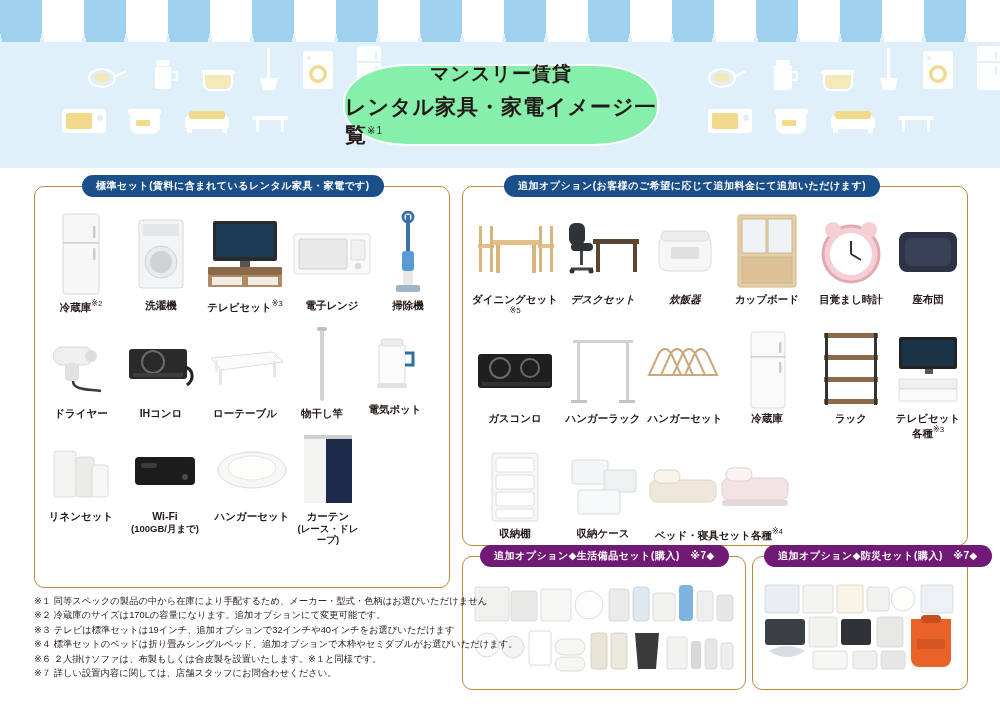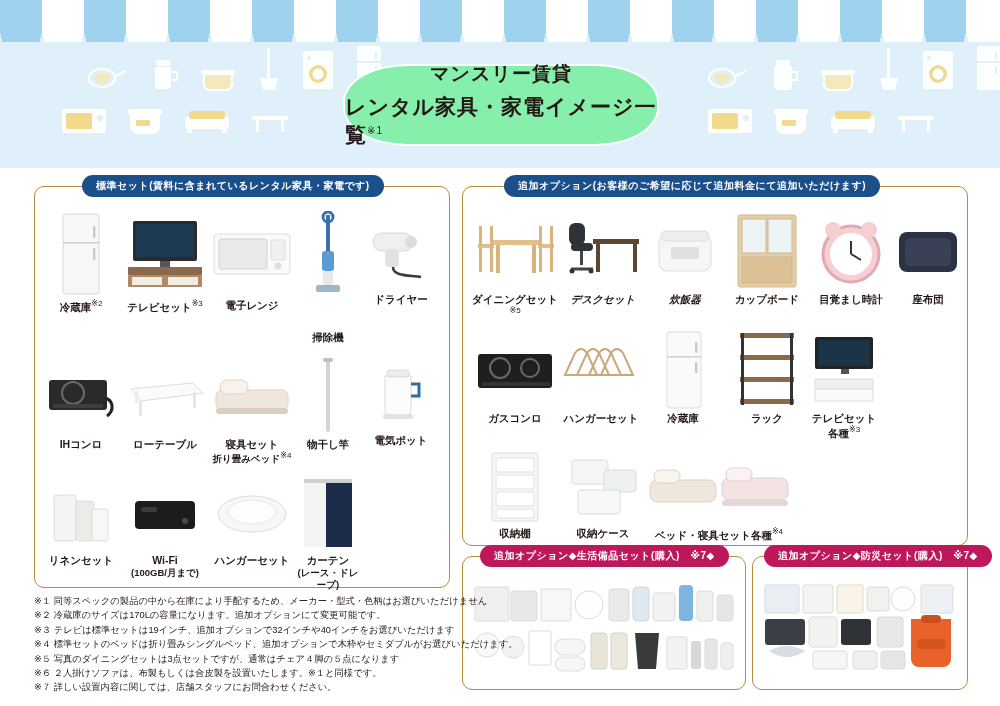--- a/index.html
+++ b/index.html
@@ -61,21 +61,21 @@
     background:#1a4f8a;
     color:#ffffff;
     border-radius:11px;
     font-size:10px;
     font-weight:bold;
     text-align:center;
     white-space:nowrap;
     padding:0 14px;
     letter-spacing:.5px;
   }
-  .panel-title.brown{background:#be185d;}
+  .panel-title.brown{background:#701a75;}
 
   .grid{display:flex;flex-wrap:wrap;}
   .cell{
     display:flex;flex-direction:column;align-items:center;justify-content:flex-start;
     text-align:center;
   }
   .thumb{
     display:flex;align-items:center;justify-content:center;
     overflow:hidden;
   }
@@ -225,20 +225,31 @@
     <div class="cell" style="width:80px;margin-bottom:12px;">
       <div class="thumb" style="height:86px;">
         <svg width="52" height="84" viewBox="0 0 52 84">
             <rect x="8" y="2" width="36" height="80" rx="3" fill="#f7f7f7" stroke="#d8d8d8"></rect>
             <rect x="8" y="30" width="36" height="1.6" fill="#d0d0d0"></rect>
             <rect x="38" y="14" width="2.4" height="12" rx="1" fill="#c9c9c9"></rect>
             <rect x="38" y="36" width="2.4" height="12" rx="1" fill="#c9c9c9"></rect>
           </svg>
       </div>
       <div class="cap"><span>冷蔵庫</span><sup>※2</sup></div>
+    </div>
+    <div class="cell" style="width:80px;margin-bottom:12px;">
+      <div class="thumb" style="height:86px;">
+        <svg width="56" height="76" viewBox="0 0 56 76">
+            <rect x="6" y="4" width="44" height="68" rx="3" fill="#f3f4f6" stroke="#d8d8d8"></rect>
+            <rect x="10" y="8" width="36" height="12" rx="2" fill="#e3e5e8"></rect>
+            <circle cx="28" cy="46" r="16" fill="#e8eaec" stroke="#d0d2d5"></circle>
+            <circle cx="28" cy="46" r="11" fill="#cfd3d7"></circle>
+          </svg>
+      </div>
+      <div class="cap"><span>洗濯機</span></div>
     </div>
     <div class="cell" style="width:88px;margin-bottom:12px;">
       <div class="thumb" style="height:86px;">
         <svg width="82" height="78" viewBox="0 0 82 78">
             <rect x="9" y="6" width="64" height="40" rx="2" fill="#2b2b2b"></rect>
             <rect x="12" y="9" width="58" height="33" fill="#1b3a53"></rect>
             <rect x="36" y="46" width="10" height="6" fill="#555"></rect>
             <rect x="4" y="52" width="74" height="8" rx="1" fill="#8a6a4a"></rect>
             <rect x="4" y="60" width="74" height="12" rx="1" fill="#b08a62"></rect>
             <rect x="8" y="62" width="30" height="8" fill="#f1ece6"></rect>
@@ -251,21 +262,21 @@
       <div class="thumb" style="height:86px;">
         <svg width="82" height="56" viewBox="0 0 82 56">
             <rect x="3" y="8" width="76" height="40" rx="3" fill="#fafafa" stroke="#dcdcdc"></rect>
             <rect x="8" y="13" width="48" height="30" rx="2" fill="#e9e9e9" stroke="#d2d2d2"></rect>
             <rect x="60" y="14" width="14" height="20" rx="1" fill="#f0f0f0" stroke="#ddd"></rect>
             <circle cx="67" cy="40" r="3.5" fill="#ddd"></circle>
           </svg>
       </div>
       <div class="cap"><span>電子レンジ</span></div>
     </div>
-    <div class="cell" style="width:66px;margin-bottom:12px;gap:32px;">
+    <div class="cell" style="width:66px;margin-bottom:12px;">
       <div class="thumb" style="height:86px;">
         <svg width="40" height="86" viewBox="0 0 40 86">
             <rect x="18" y="4" width="4" height="40" fill="#3a6fa8"></rect>
             <rect x="14" y="40" width="12" height="20" rx="3" fill="#5b9bd5"></rect>
             <rect x="15" y="60" width="10" height="14" rx="2" fill="#e8e8e8"></rect>
             <rect x="8" y="74" width="24" height="7" rx="2" fill="#9fb6c9"></rect>
             <circle cx="20" cy="6" r="5" fill="none" stroke="#3a6fa8" stroke-width="3"></circle>
           </svg>
       </div>
       <div class="cap"><span>掃除機</span></div>
@@ -296,30 +307,20 @@
     <div class="cell" style="width:88px;margin-bottom:12px;">
       <div class="thumb" style="height:80px;">
         <svg width="84" height="54" viewBox="0 0 84 54">
             <polygon points="8,20 70,14 80,24 18,32" fill="#fbfbfb" stroke="#dcdcdc"></polygon>
             <rect x="16" y="31" width="3" height="16" fill="#e6e6e6"></rect>
             <rect x="70" y="23" width="3" height="16" fill="#e6e6e6"></rect>
             <rect x="12" y="22" width="3" height="12" fill="#ededed"></rect>
           </svg>
       </div>
       <div class="cap"><span>ローテーブル</span></div>
-    </div>
-    <div class="cell" style="width:86px;margin-bottom:12px;">
-      <div class="thumb" style="height:80px;">
-        <svg width="84" height="60" viewBox="0 0 84 60">
-            <rect x="6" y="24" width="72" height="20" rx="6" fill="#efe7dc" stroke="#ded3c5"></rect>
-            <rect x="10" y="14" width="28" height="14" rx="7" fill="#f7f3ec" stroke="#ded3c5"></rect>
-            <rect x="6" y="42" width="72" height="6" rx="3" fill="#d9cfc2"></rect>
-          </svg>
-      </div>
-      <div class="cap"><span>寝具セット</span><span class="sub"><span>折り畳みベッド</span><sup>※4</sup></span></div>
     </div>
     <div class="cell" style="width:66px;margin-bottom:12px;">
       <div class="thumb" style="height:80px;">
         <svg width="30" height="80" viewBox="0 0 30 80">
             <rect x="13" y="2" width="4" height="74" rx="2" fill="#cfd4d8"></rect>
             <rect x="10" y="2" width="10" height="4" rx="2" fill="#b9c0c6"></rect>
           </svg>
       </div>
       <div class="cap"><span>物干し竿</span></div>
     </div>
@@ -463,20 +464,32 @@
     <div class="cell" style="width:92px;margin-bottom:10px;">
       <div class="thumb" style="height:80px;">
         <svg width="86" height="60" viewBox="0 0 86 60">
             <rect x="6" y="14" width="74" height="34" rx="3" fill="#1f1f1f"></rect>
             <circle cx="28" cy="28" r="10" fill="none" stroke="#6a6a6a" stroke-width="2"></circle>
             <circle cx="58" cy="28" r="9" fill="none" stroke="#6a6a6a" stroke-width="2"></circle>
             <rect x="10" y="42" width="68" height="4" fill="#333"></rect>
           </svg>
       </div>
       <div class="cap"><span>ガスコンロ</span></div>
+    </div>
+    <div class="cell" style="width:84px;margin-bottom:10px;">
+      <div class="thumb" style="height:80px;">
+        <svg width="76" height="80" viewBox="0 0 76 80">
+            <rect x="8" y="10" width="60" height="3" fill="#cfd3d6"></rect>
+            <rect x="12" y="13" width="3" height="58" fill="#cfd3d6"></rect>
+            <rect x="61" y="13" width="3" height="58" fill="#cfd3d6"></rect>
+            <rect x="6" y="70" width="16" height="3" fill="#bfc3c6"></rect>
+            <rect x="54" y="70" width="16" height="3" fill="#bfc3c6"></rect>
+          </svg>
+      </div>
+      <div class="cap"><span>ハンガーラック</span></div>
     </div>
     <div class="cell" style="width:80px;margin-bottom:10px;">
       <div class="thumb" style="height:80px;">
         <svg width="76" height="66" viewBox="0 0 76 66">
             <g stroke="#c9a87c" stroke-width="2" fill="none">
               <path d="M12 16 q6 -8 12 0 l10 22 h-32z"></path>
               <path d="M24 16 q6 -8 12 0 l10 22 h-32z"></path>
               <path d="M36 16 q6 -8 12 0 l10 22 h-32z"></path>
               <path d="M48 16 q6 -8 12 0 l10 22 h-32z"></path>
             </g>
@@ -612,16 +625,15 @@
     </svg>
   </div>
 </div>
 <div class="panel-title brown" style="left:764px;top:545px;">追加オプション◆防災セット(購入)　※7◆</div>
 
 <div class="notes">
   <div>※１ 同等スペックの製品の中から在庫により手配するため、メーカー・型式・色柄はお選びいただけません</div>
   <div>※２ 冷蔵庫のサイズは170Lの容量になります。追加オプションにて変更可能です。</div>
   <div>※３ テレビは標準セットは19インチ、追加オプションで32インチや40インチをお選びいただけます</div>
   <div>※４ 標準セットのベッドは折り畳みシングルベッド、追加オプションで木枠やセミダブルがお選びいただけます。</div>
-  <div>※５ 写真のダイニングセットは3点セットですが、通常はチェア４脚の５点になります</div>
   <div>※６ ２人掛けソファは、布製もしくは合皮製を設置いたします。※１と同様です。</div>
   <div>※７ 詳しい設置内容に関しては、店舗スタッフにお問合わせください。</div>
 </div>
 
 </body></html>

